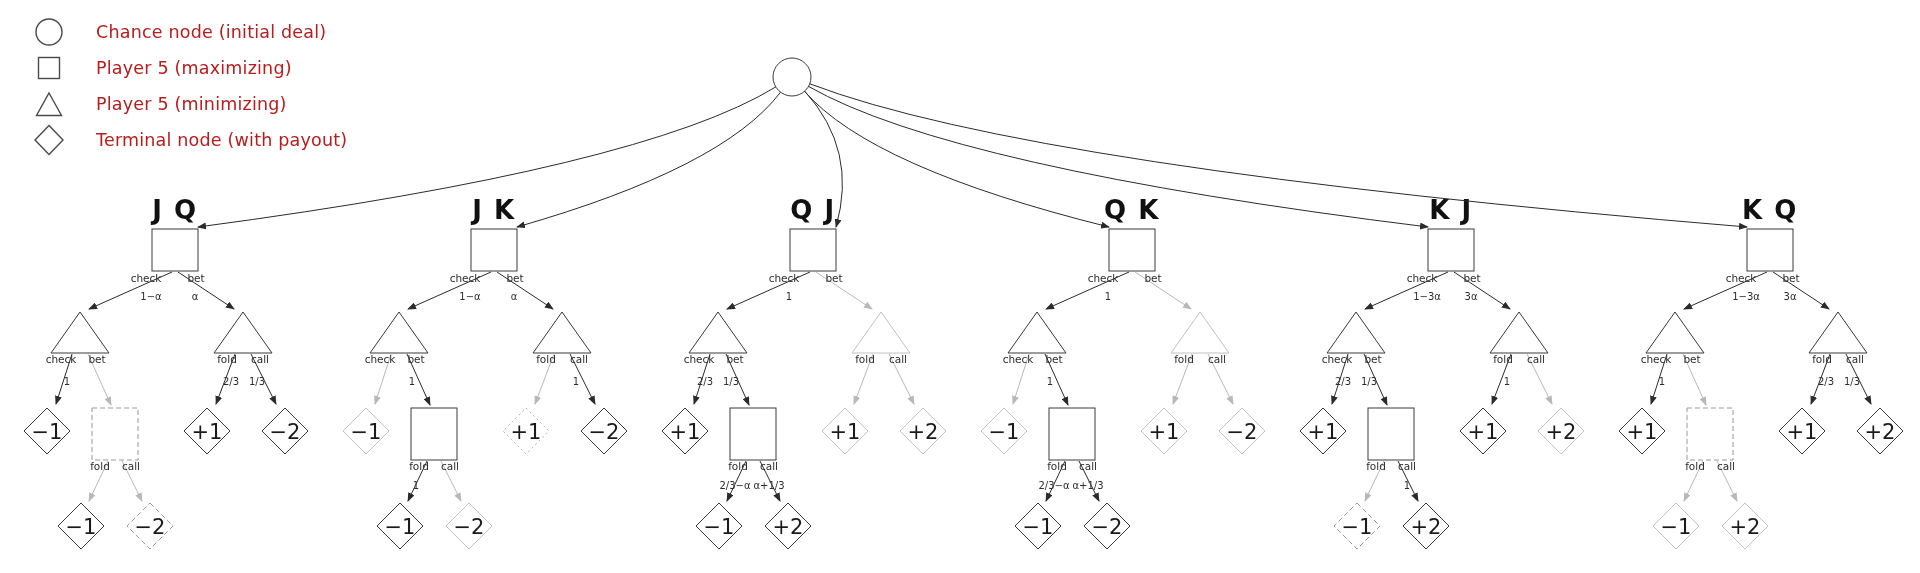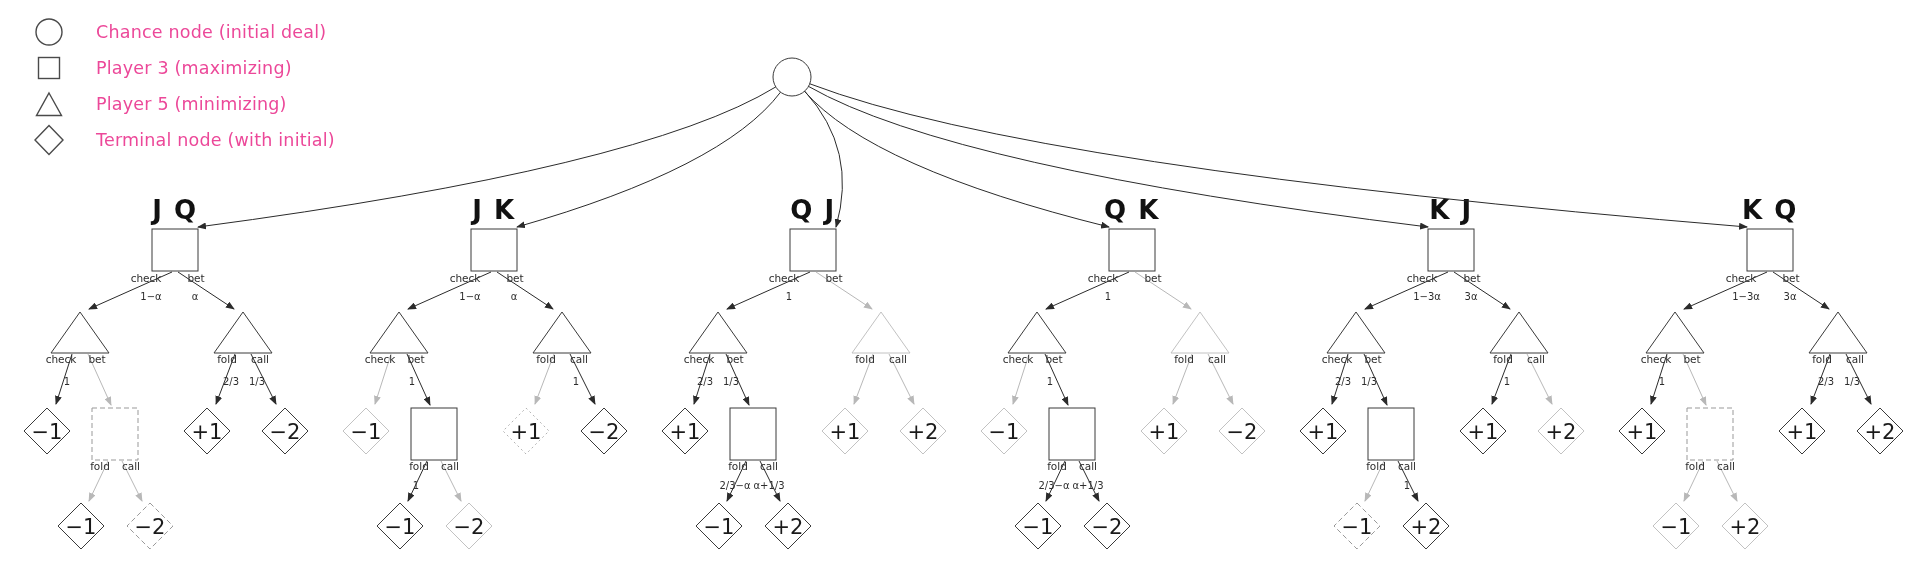--- a/index.html
+++ b/index.html
@@ -5,21 +5,21 @@
   html,body{margin:0;padding:0;background:#ffffff;}
   body{width:1920px;height:573px;position:relative;overflow:hidden;
        font-family:"DejaVu Sans",sans-serif;}
   .stage{position:absolute;left:0;top:0;width:1920px;height:573px;background:#fff;}
   svg{position:absolute;left:0;top:0;}
   .legend{position:absolute;left:30px;top:14px;z-index:5;}
   .legend-row{display:flex;align-items:center;height:36px;}
   .licon{width:38px;display:flex;justify-content:center;align-items:center;}
   .licon svg{position:static;}
   .licon circle,.licon rect,.licon path{fill:none;stroke:#4a4a4a;stroke-width:1.4;}
-  .llabel{margin-left:28px;font-size:17.5px;color:#ec4899;letter-spacing:0.2px;}
+  .llabel{margin-left:28px;font-size:17.5px;color:#b91c1c;letter-spacing:0.2px;}
   #tree text{font-family:"DejaVu Sans",sans-serif;}
 </style>
 </head>
 <body>
 
 <div class="stage">
 
   <svg id="tree" width="1920" height="573" viewBox="0 0 1920 573">
       <defs>
         <marker id="ad" markerWidth="9" markerHeight="7" refX="8" refY="3.5" orient="auto">
@@ -276,33 +276,33 @@
           </svg>
       </span>
       <span class="llabel">Chance node (initial deal)</span>
     </div>
     <div class="legend-row">
       <span class="licon">
         <svg width="34" height="34">
             <rect x="6.5" y="6.5" width="21" height="21"></rect>
           </svg>
       </span>
-      <span class="llabel">Player 3 (maximizing)</span>
+      <span class="llabel">Player 5 (maximizing)</span>
     </div>
     <div class="legend-row">
       <span class="licon">
         <svg width="34" height="34">
             <path d="M17,6 L29.5,28.5 L4.5,28.5 Z"></path>
           </svg>
       </span>
       <span class="llabel">Player 5 (minimizing)</span>
     </div>
     <div class="legend-row">
       <span class="licon">
         <svg width="34" height="34">
             <path d="M17,2.5 L31,17 L17,31.5 L3,17 Z"></path>
           </svg>
       </span>
-      <span class="llabel">Terminal node (with initial)</span>
+      <span class="llabel">Terminal node (with payout)</span>
     </div>
   </div>
 
 </div>
 
 </body></html>

